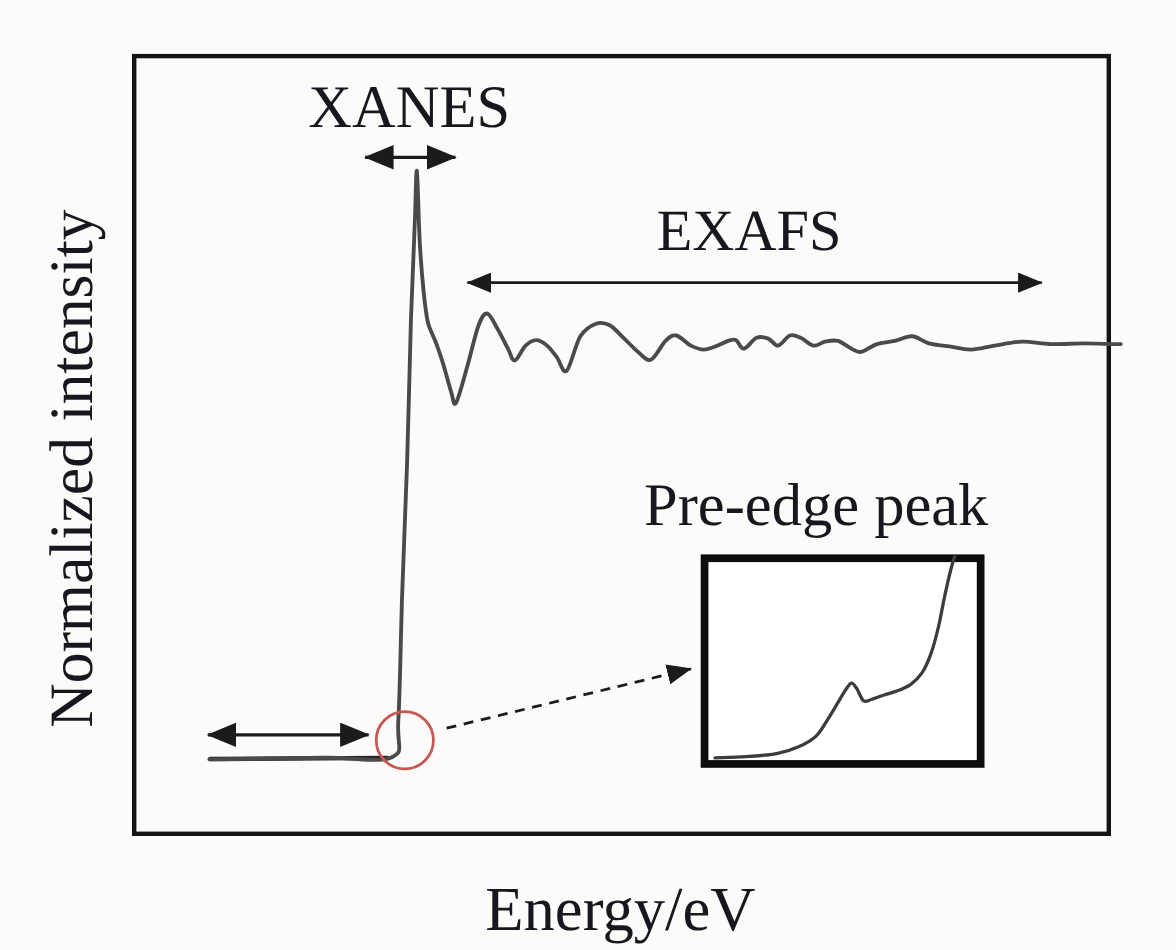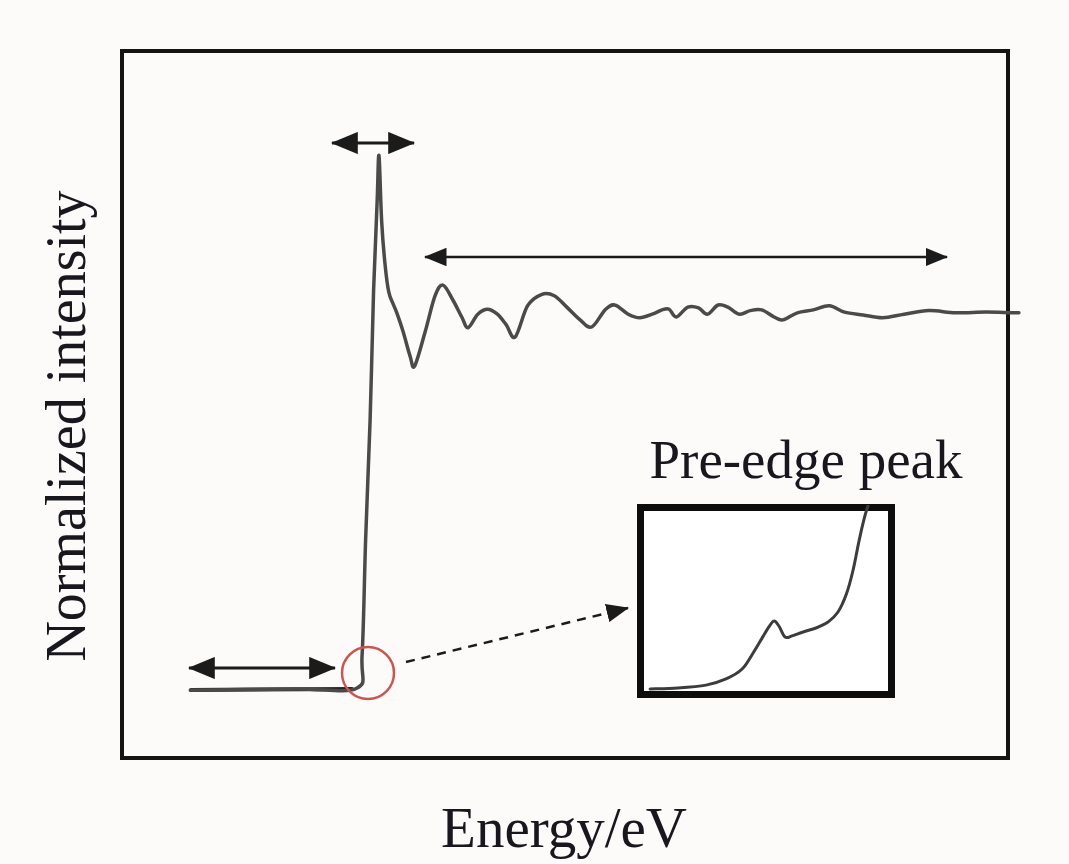--- a/index.html
+++ b/index.html
@@ -53,17 +53,19 @@
 
     <rect x="640.5" y="507.5" width="251" height="187" fill="#ffffff" stroke-width="7" stroke="#0d0d0d"></rect>
 
     <path fill="none" stroke-width="3" stroke-linecap="round" stroke-linejoin="round" clip-path="url(#inset-clip)" stroke="#3c3c3c" d="M650.1,689.0C654.7,688.8 668.6,688.6 677.9,687.9C687.2,687.3 698.0,686.6 706.0,685.1C714.0,683.6 720.0,681.6 726.0,678.9C732.0,676.3 737.6,673.4 742.1,669.0C746.6,664.7 749.7,658.2 753.1,653.0C756.4,647.9 759.5,642.4 762.1,638.1C764.7,633.7 766.9,629.8 768.9,626.9C770.9,624.1 772.4,621.1 774.1,621.0C775.7,620.8 777.1,623.4 778.9,626.0C780.8,628.7 782.8,635.4 785.0,637.0C787.2,638.6 789.1,636.8 792.1,635.9C795.1,635.1 799.1,633.3 803.1,632.0C807.1,630.6 811.9,629.6 816.0,628.0C820.2,626.4 824.3,624.7 828.0,622.1C831.6,619.4 835.0,616.5 838.0,612.0C841.0,607.5 843.5,602.0 846.0,595.1C848.6,588.1 851.0,579.0 853.1,570.0C855.3,561.0 857.1,549.6 859.0,541.1C860.8,532.5 862.6,524.8 864.1,518.9C865.6,513.0 867.3,507.8 868.0,505.6"></path>
   </svg>
 
   <div class="lbl lbl-ylabel" style="left:66px;top:426px;font-size:56px;">Normalized intensity</div>
 
   <div class="lbl" style="left:564px;top:811px;font-size:57px;margin-top:16px;">Energy/eV</div>
 
+  <div class="lbl" style="left:372px;top:97px;font-size:55px;">XANES</div>
 
+  <div class="lbl" style="left:681px;top:211px;font-size:53px;">EXAFS</div>
 
-  <div class="lbl" style="left:806px;top:459px;font-size:55px;text-align:right;">Pre-edge peak</div>
+  <div class="lbl" style="left:742px;top:459px;font-size:55px;text-align:right;">Pre-edge peak</div>
 
 </div>
 
 </body></html>

